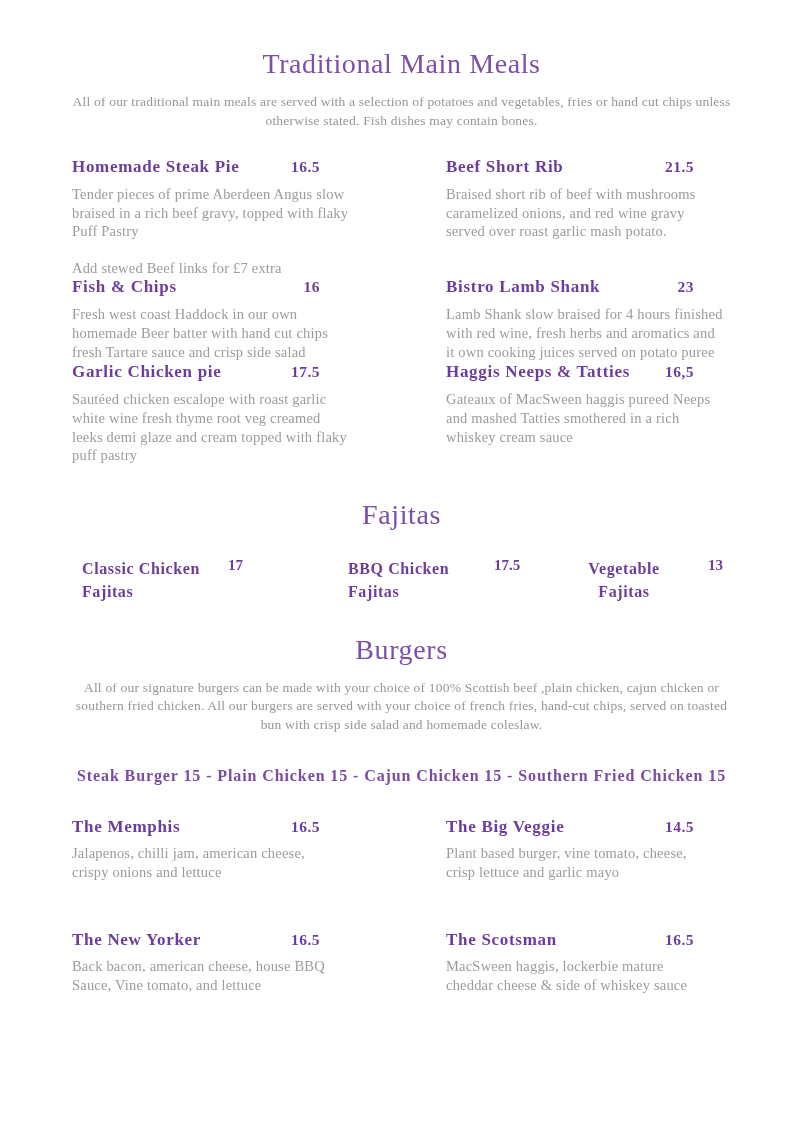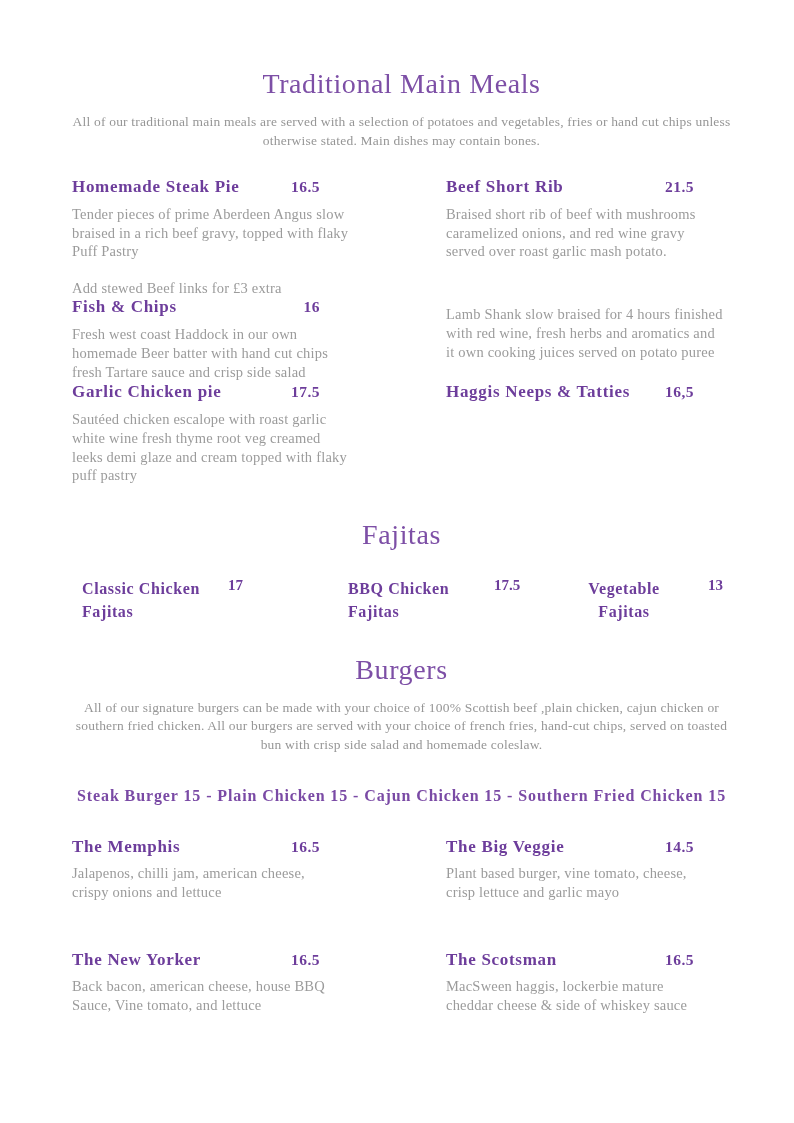--- a/index.html
+++ b/index.html
@@ -2,21 +2,21 @@
 <html><head>
 <meta charset="utf-8">
 <style>
   * { margin: 0; padding: 0; box-sizing: border-box; }
   html, body { width: 794px; height: 1123px; }
   body {
     background: #ffffff;
     font-family: "Liberation Serif", "DejaVu Serif", serif;
     overflow: hidden;
   }
-  .page { width: 794px; height: 1123px; padding: 68px 63px 0 72px; }
+  .page { width: 794px; height: 1123px; padding: 48px 63px 0 72px; }
 
   .section-title {
     text-align: center;
     font-size: 28px;
     font-weight: 500;
     letter-spacing: 0.6px;
     color: #7d4fa6;
   }
   .intro {
     margin: 13px auto 0 auto;
@@ -112,66 +112,71 @@
   }
   .burgers-grid .item-desc { max-width: 268px; margin-top: 7px; }
 </style>
 </head>
 <body>
 
 <div class="page">
 
   <div class="traditional-section">
     <h1 class="section-title">Traditional Main Meals</h1>
-    <p class="intro">All of our traditional main meals are served with a selection of potatoes and vegetables, fries or hand cut chips unless otherwise stated. Main dishes may contain bones.</p>
+    <p class="intro">All of our traditional main meals are served with a selection of potatoes and vegetables, fries or hand cut chips unless otherwise stated. Fish dishes may contain bones.</p>
 
     <div class="items-grid">
 
       <div class="menu-item">
         <div class="item-head">
           <span class="item-name">Homemade Steak Pie</span>
           <span class="item-price">16.5</span>
         </div>
         <p class="item-desc">Tender pieces of prime Aberdeen Angus slow braised in a rich beef gravy, topped with flaky Puff Pastry</p>
-        <p class="item-note">Add stewed Beef links for £3 extra</p>
+        <p class="item-note">Add stewed Beef links for £7 extra</p>
       </div>
 
       <div class="menu-item">
         <div class="item-head">
           <span class="item-name">Beef Short Rib</span>
           <span class="item-price">21.5</span>
         </div>
         <p class="item-desc">Braised short rib of beef with mushrooms caramelized onions, and red wine gravy served over roast garlic mash potato.</p>
       </div>
 
       <div class="menu-item">
         <div class="item-head">
           <span class="item-name">Fish &amp; Chips</span>
           <span class="item-price">16</span>
         </div>
         <p class="item-desc">Fresh west coast Haddock in our own homemade Beer batter with hand cut chips  fresh Tartare sauce and crisp side salad</p>
       </div>
 
       <div class="menu-item">
+        <div class="item-head">
+          <span class="item-name">Bistro Lamb Shank</span>
+          <span class="item-price">23</span>
+        </div>
         <p class="item-desc">Lamb Shank slow braised for 4 hours finished  with  red wine, fresh herbs and aromatics and it own cooking juices served on   potato puree</p>
       </div>
 
       <div class="menu-item">
         <div class="item-head">
           <span class="item-name">Garlic Chicken pie</span>
           <span class="item-price">17.5</span>
         </div>
         <p class="item-desc">Sautéed chicken escalope with roast garlic white wine fresh thyme root veg creamed leeks demi glaze and cream topped with flaky puff pastry</p>
       </div>
 
       <div class="menu-item">
         <div class="item-head">
           <span class="item-name">Haggis Neeps &amp; Tatties</span>
           <span class="item-price">16,5</span>
         </div>
+        <p class="item-desc">Gateaux of MacSween haggis pureed Neeps and mashed Tatties smothered in a rich whiskey cream sauce</p>
       </div>
 
     </div>
   </div>
 
   <div class="fajitas-section">
     <h1 class="section-title">Fajitas</h1>
 
     <div class="fajitas-row">
       <div class="fajita-cell-0">

